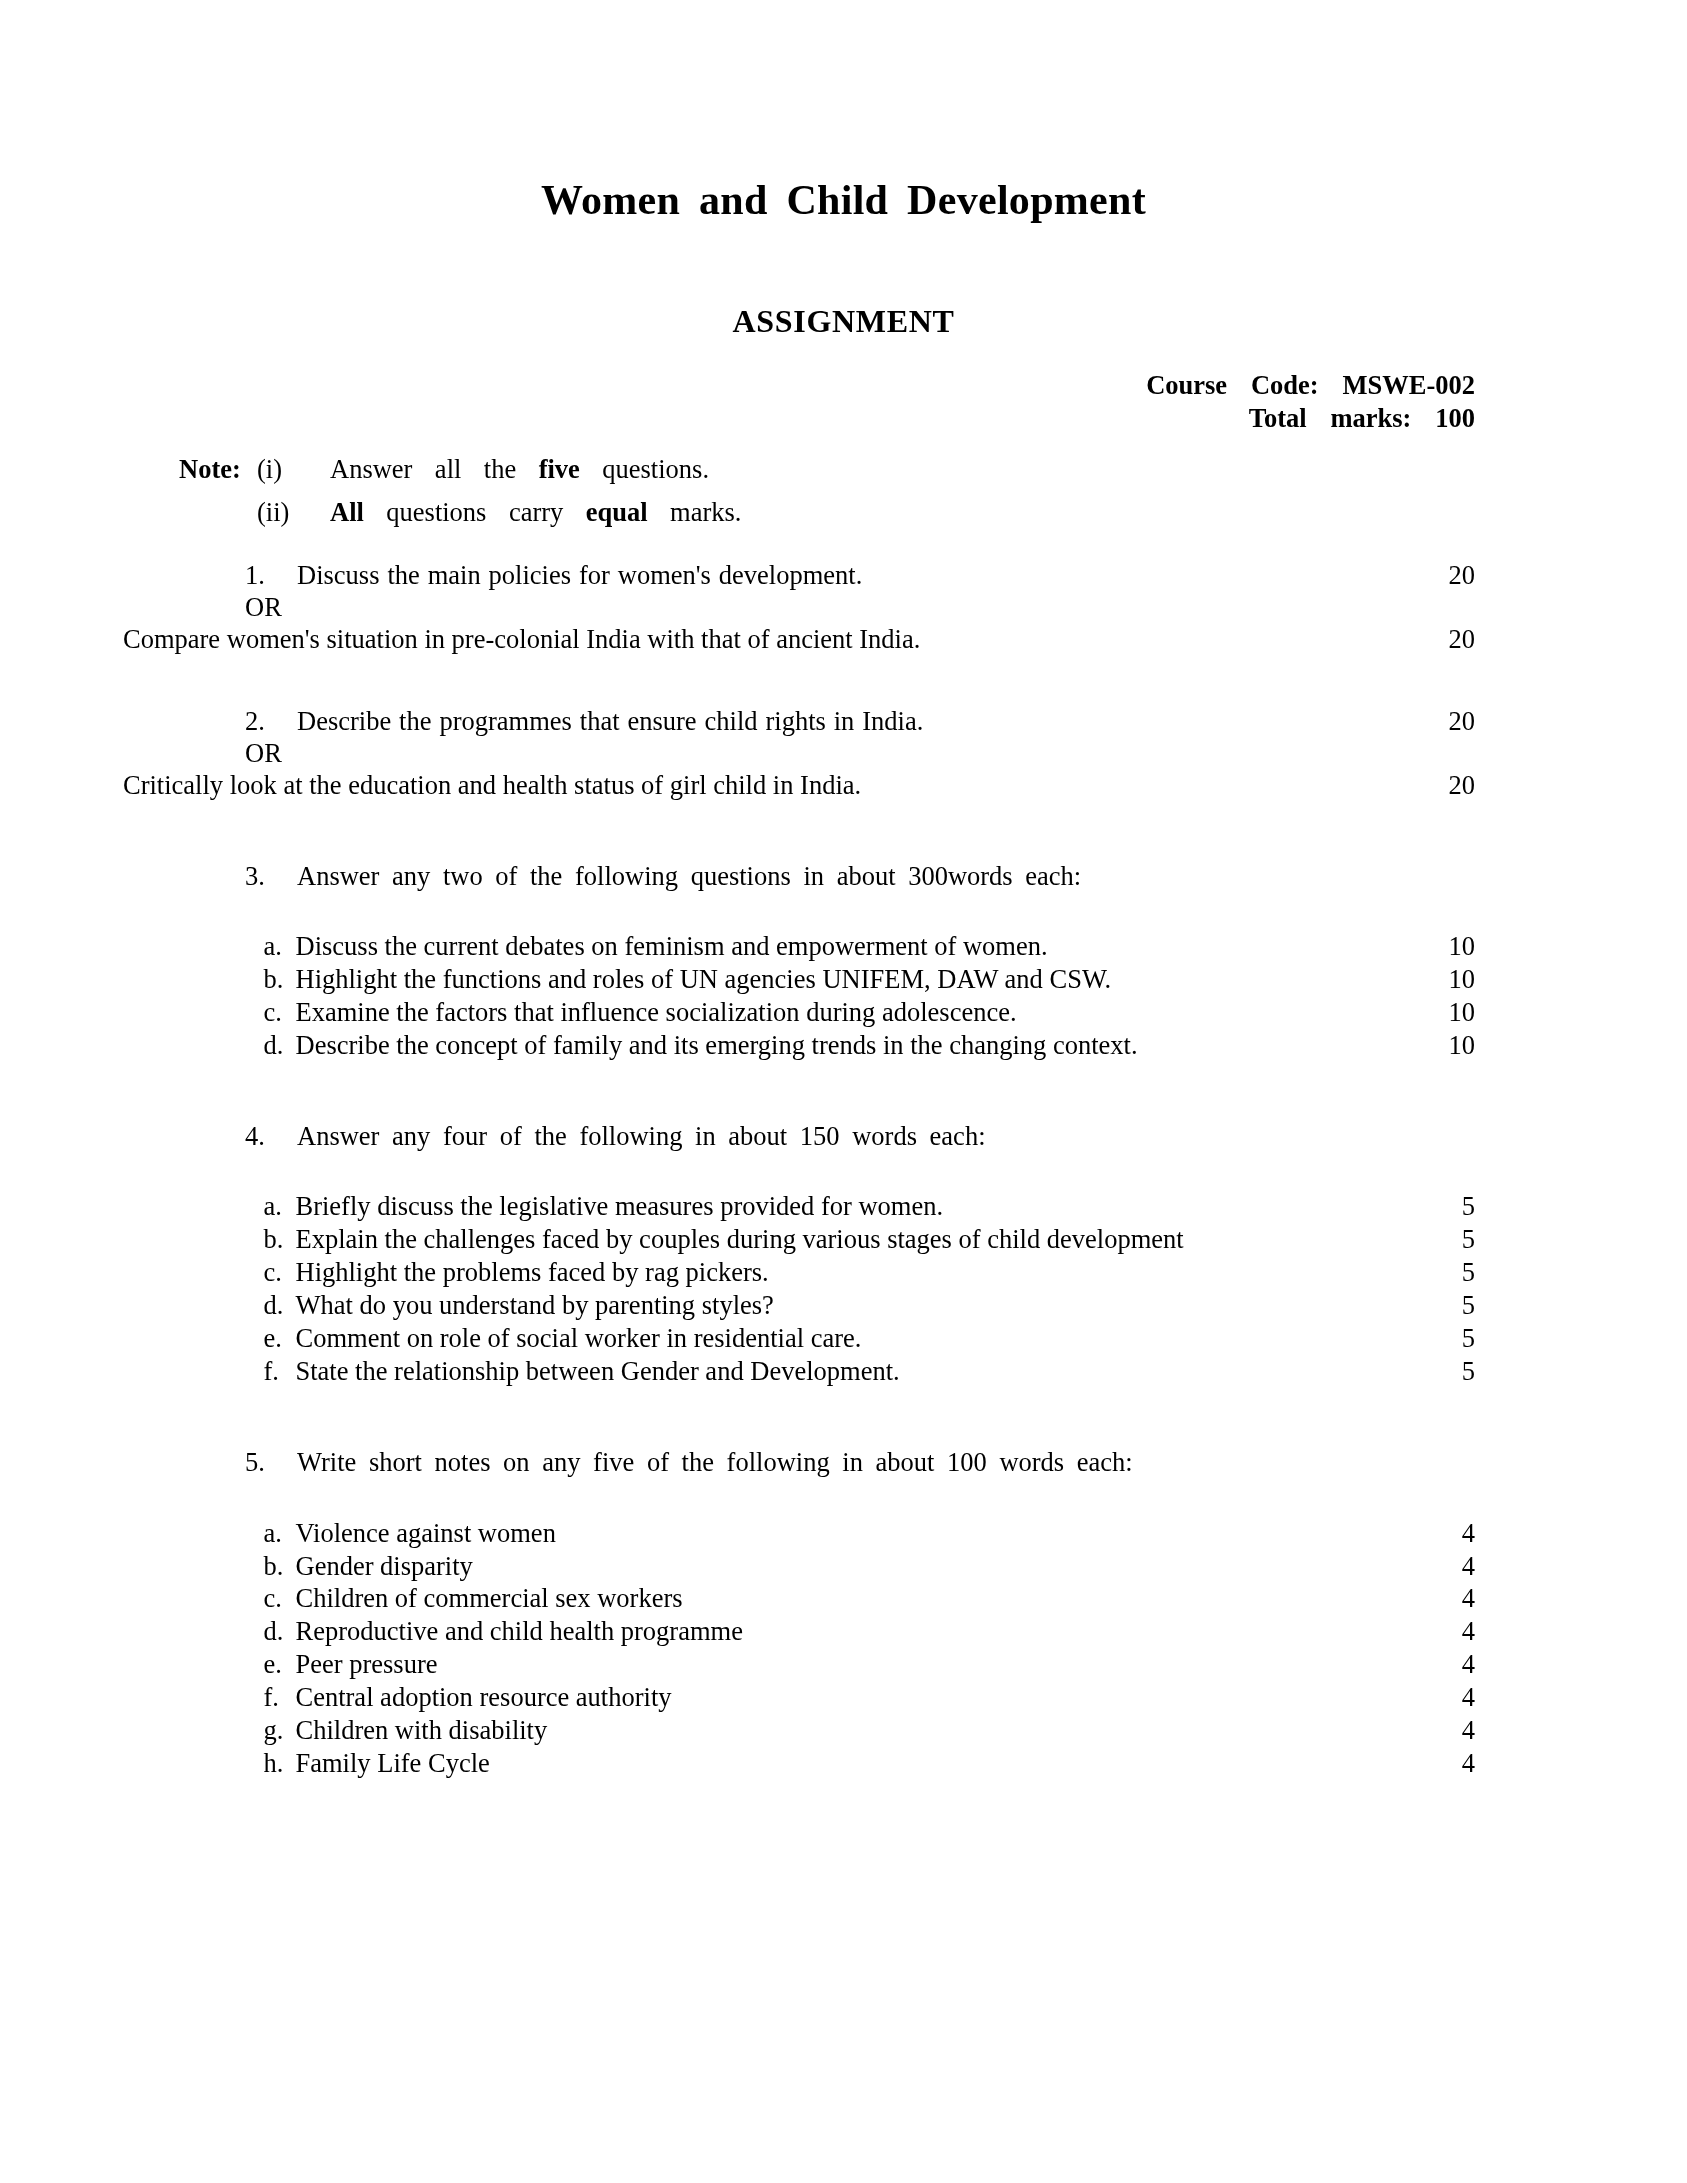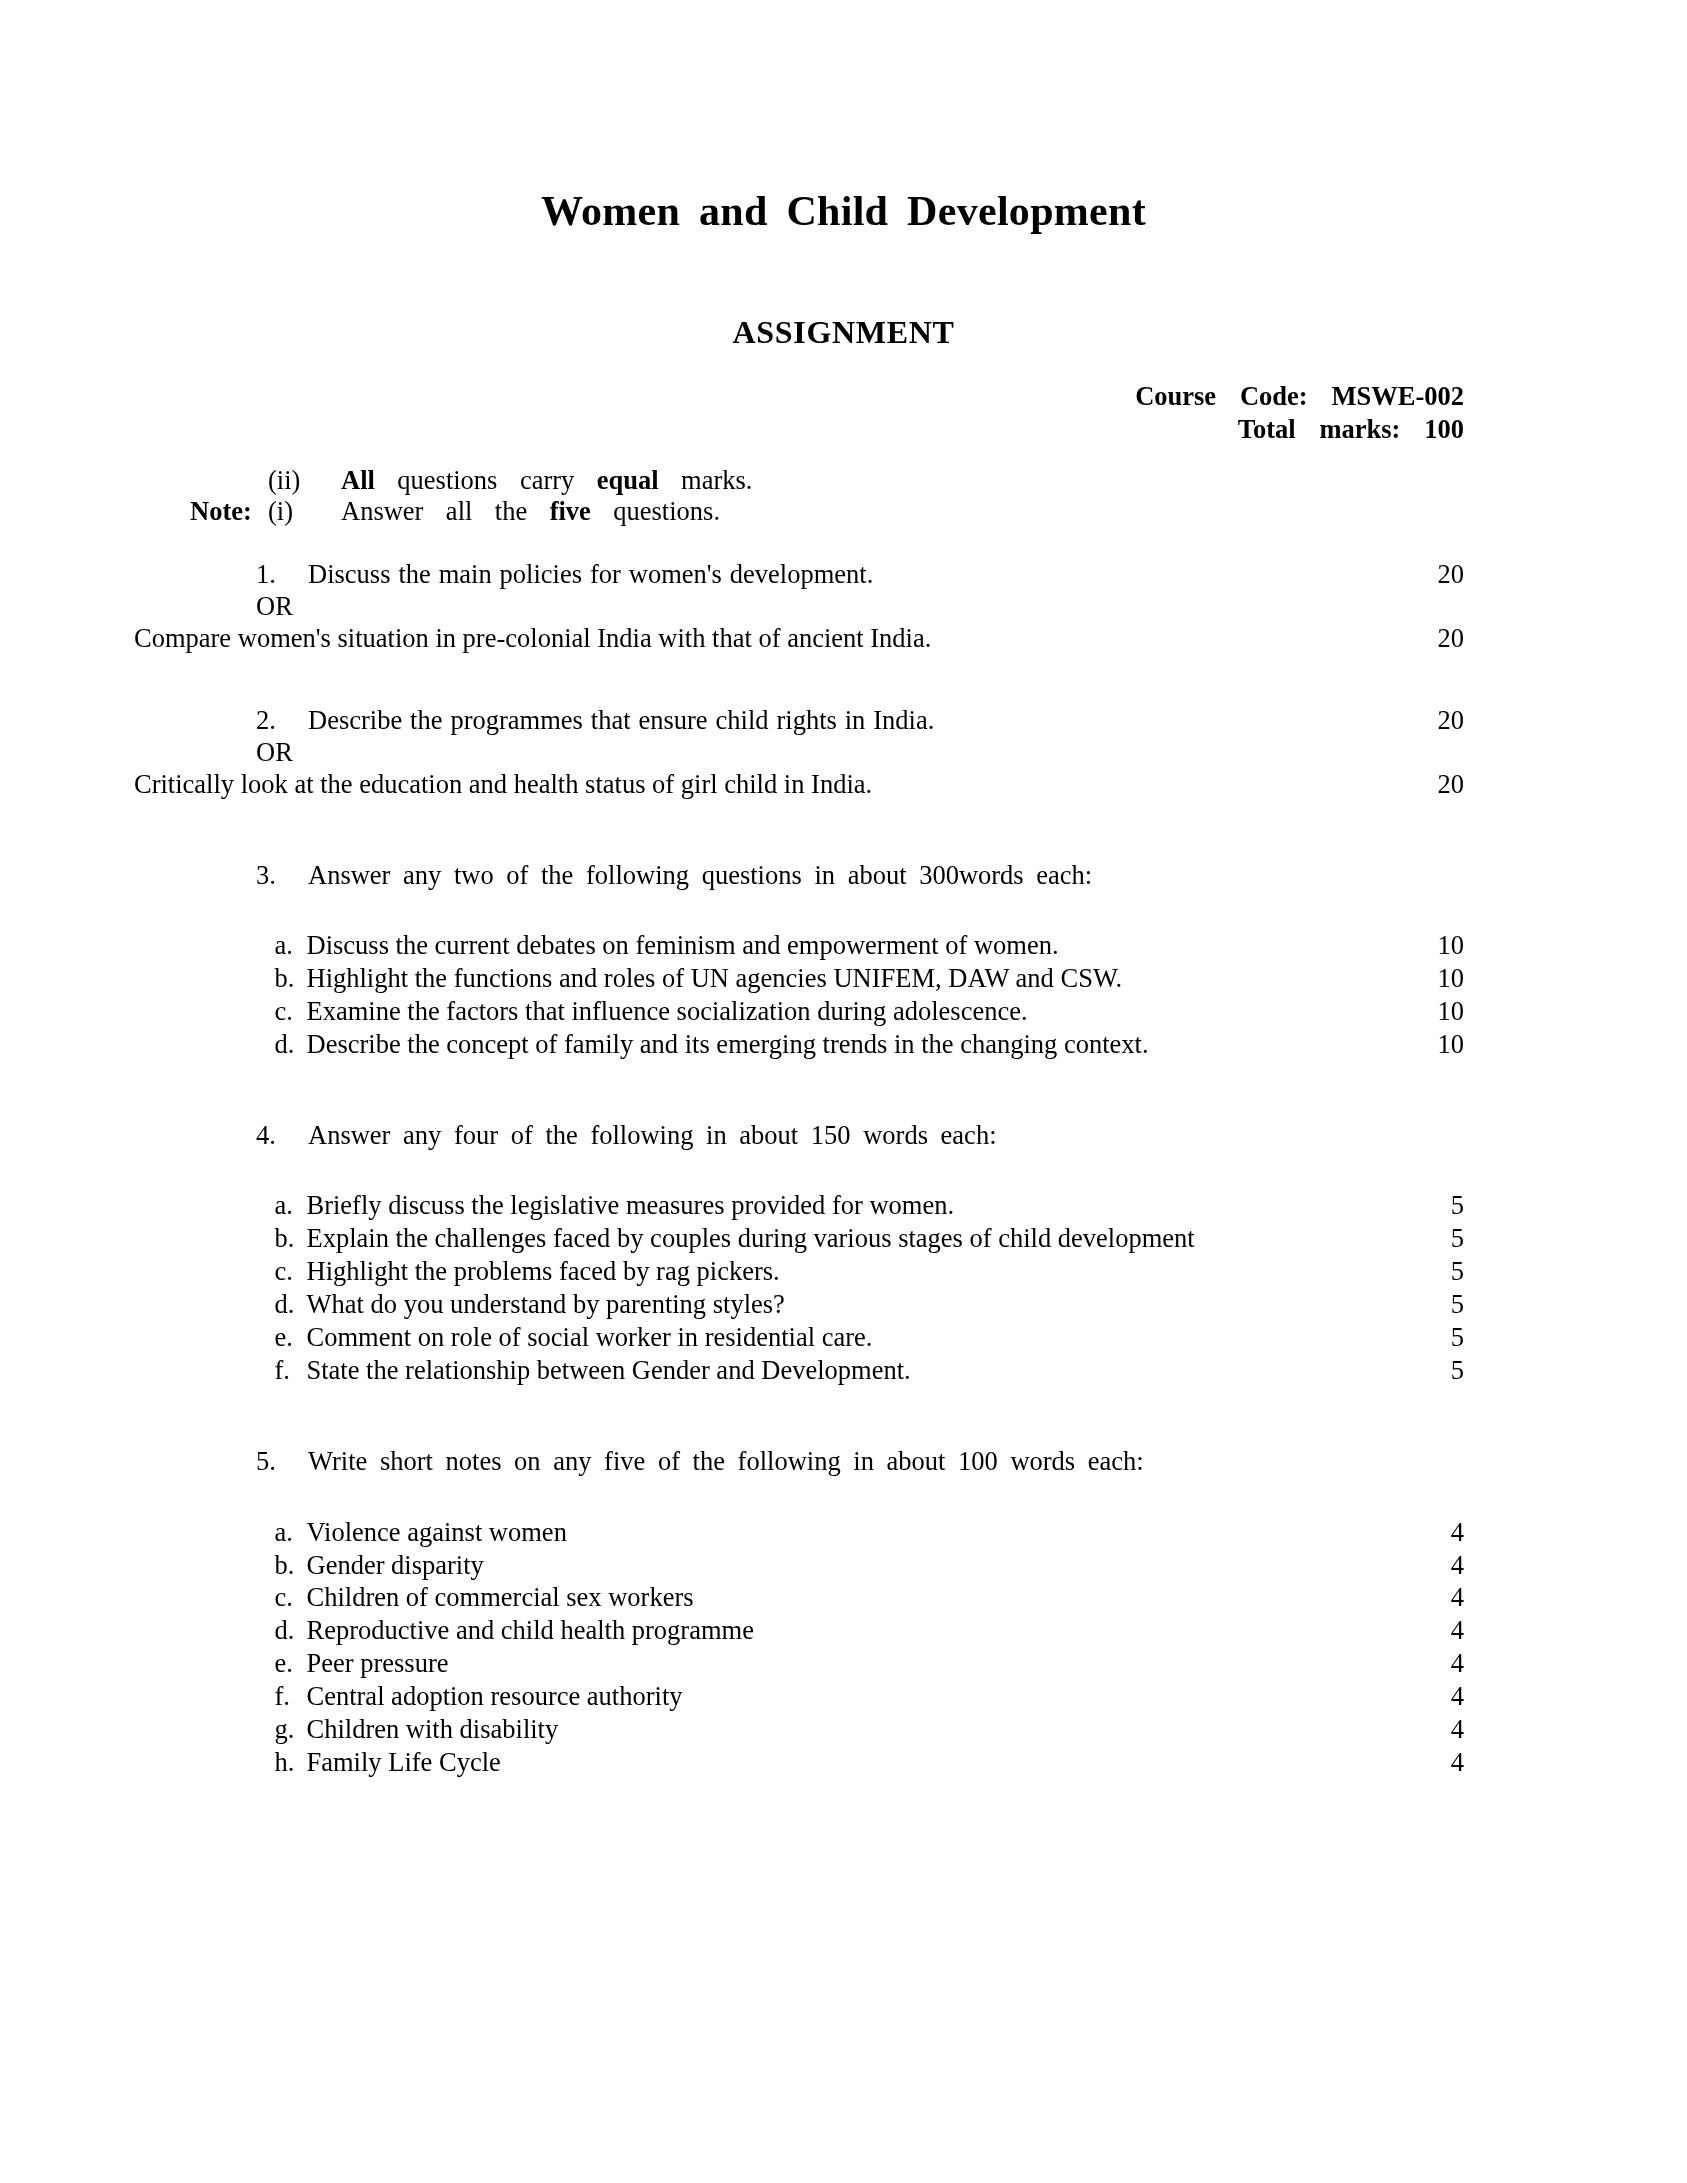--- a/index.html
+++ b/index.html
@@ -12,21 +12,21 @@
     height: 2183px;
     font-family: "Liberation Serif", "DejaVu Serif", serif;
     color: #000000;
     -webkit-font-smoothing: antialiased;
   }
   .page {
     position: relative;
     width: 1687px;
     height: 2183px;
     box-sizing: border-box;
-    padding: 18px;
+    padding: 7px;
     overflow: hidden;
     font-family: Liberation Serif, serif;
   }
 
   
   .doc-title {
     text-align: center;
     font-size: 42px;
     font-weight: bold;
     letter-spacing: 0.3px;
@@ -166,31 +166,31 @@
 
   <div class="assignment-label">ASSIGNMENT</div>
 
   <div class="meta-block">
     <span class="meta-line">Course  Code:  MSWE-002</span>
     <span class="meta-line">Total  marks:  100</span>
   </div>
 
   <div class="note-block">
 
-    <div class="note-row second">
-      <span class="note-roman indent">(ii)</span>
-      <span class="note-text"><b>All</b><span>  questions  carry  </span><b>equal</b><span>  marks.</span></span>
-    </div>
-
     <div class="note-row first">
       <span class="note-label">Note:</span>
       <span class="note-roman">(i)</span>
       <span class="note-text"><span>Answer  all  the  </span><b>five</b><span>  questions.</span></span>
     </div>
 
+    <div class="note-row second">
+      <span class="note-roman indent">(ii)</span>
+      <span class="note-text"><b>All</b><span>  questions  carry  </span><b>equal</b><span>  marks.</span></span>
+    </div>
+
 
   </div>
 
   <div class="q-area">
 
     <div class="q-row main">
       <span class="q-num">1.</span>
       <span class="q-text">Discuss the main policies for women's development.</span>
       <span class="q-marks">20</span>
     </div>

